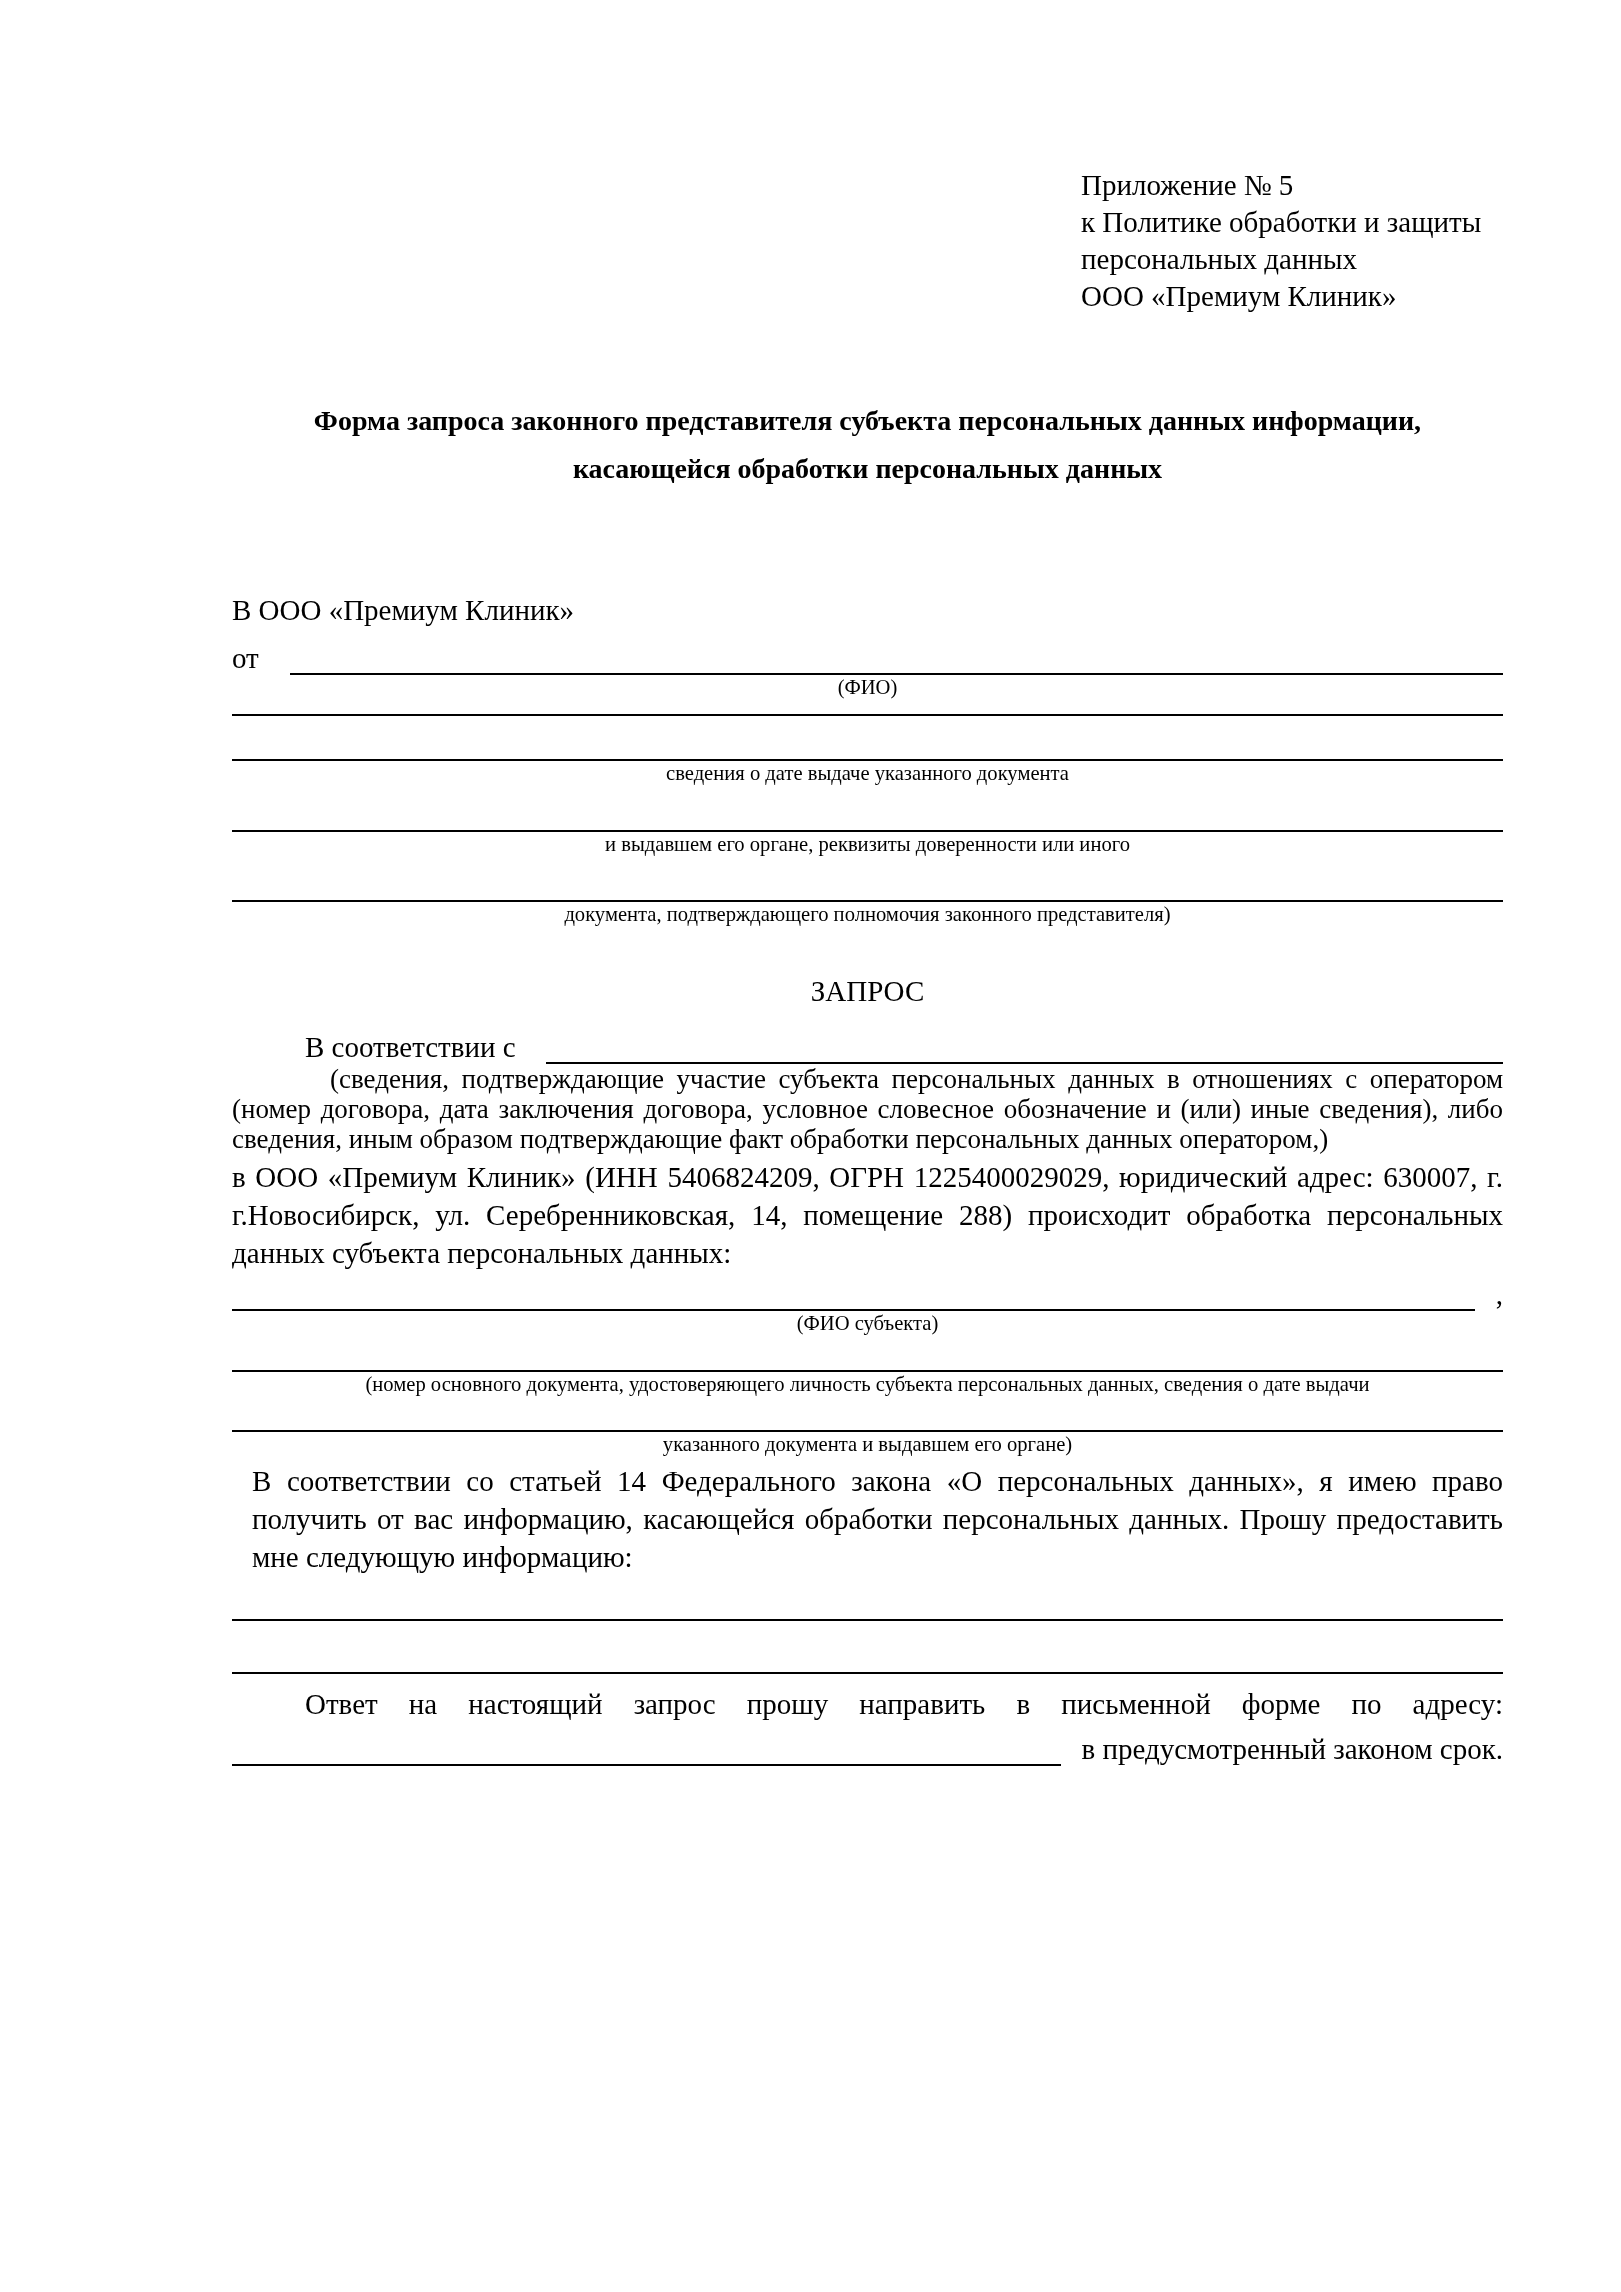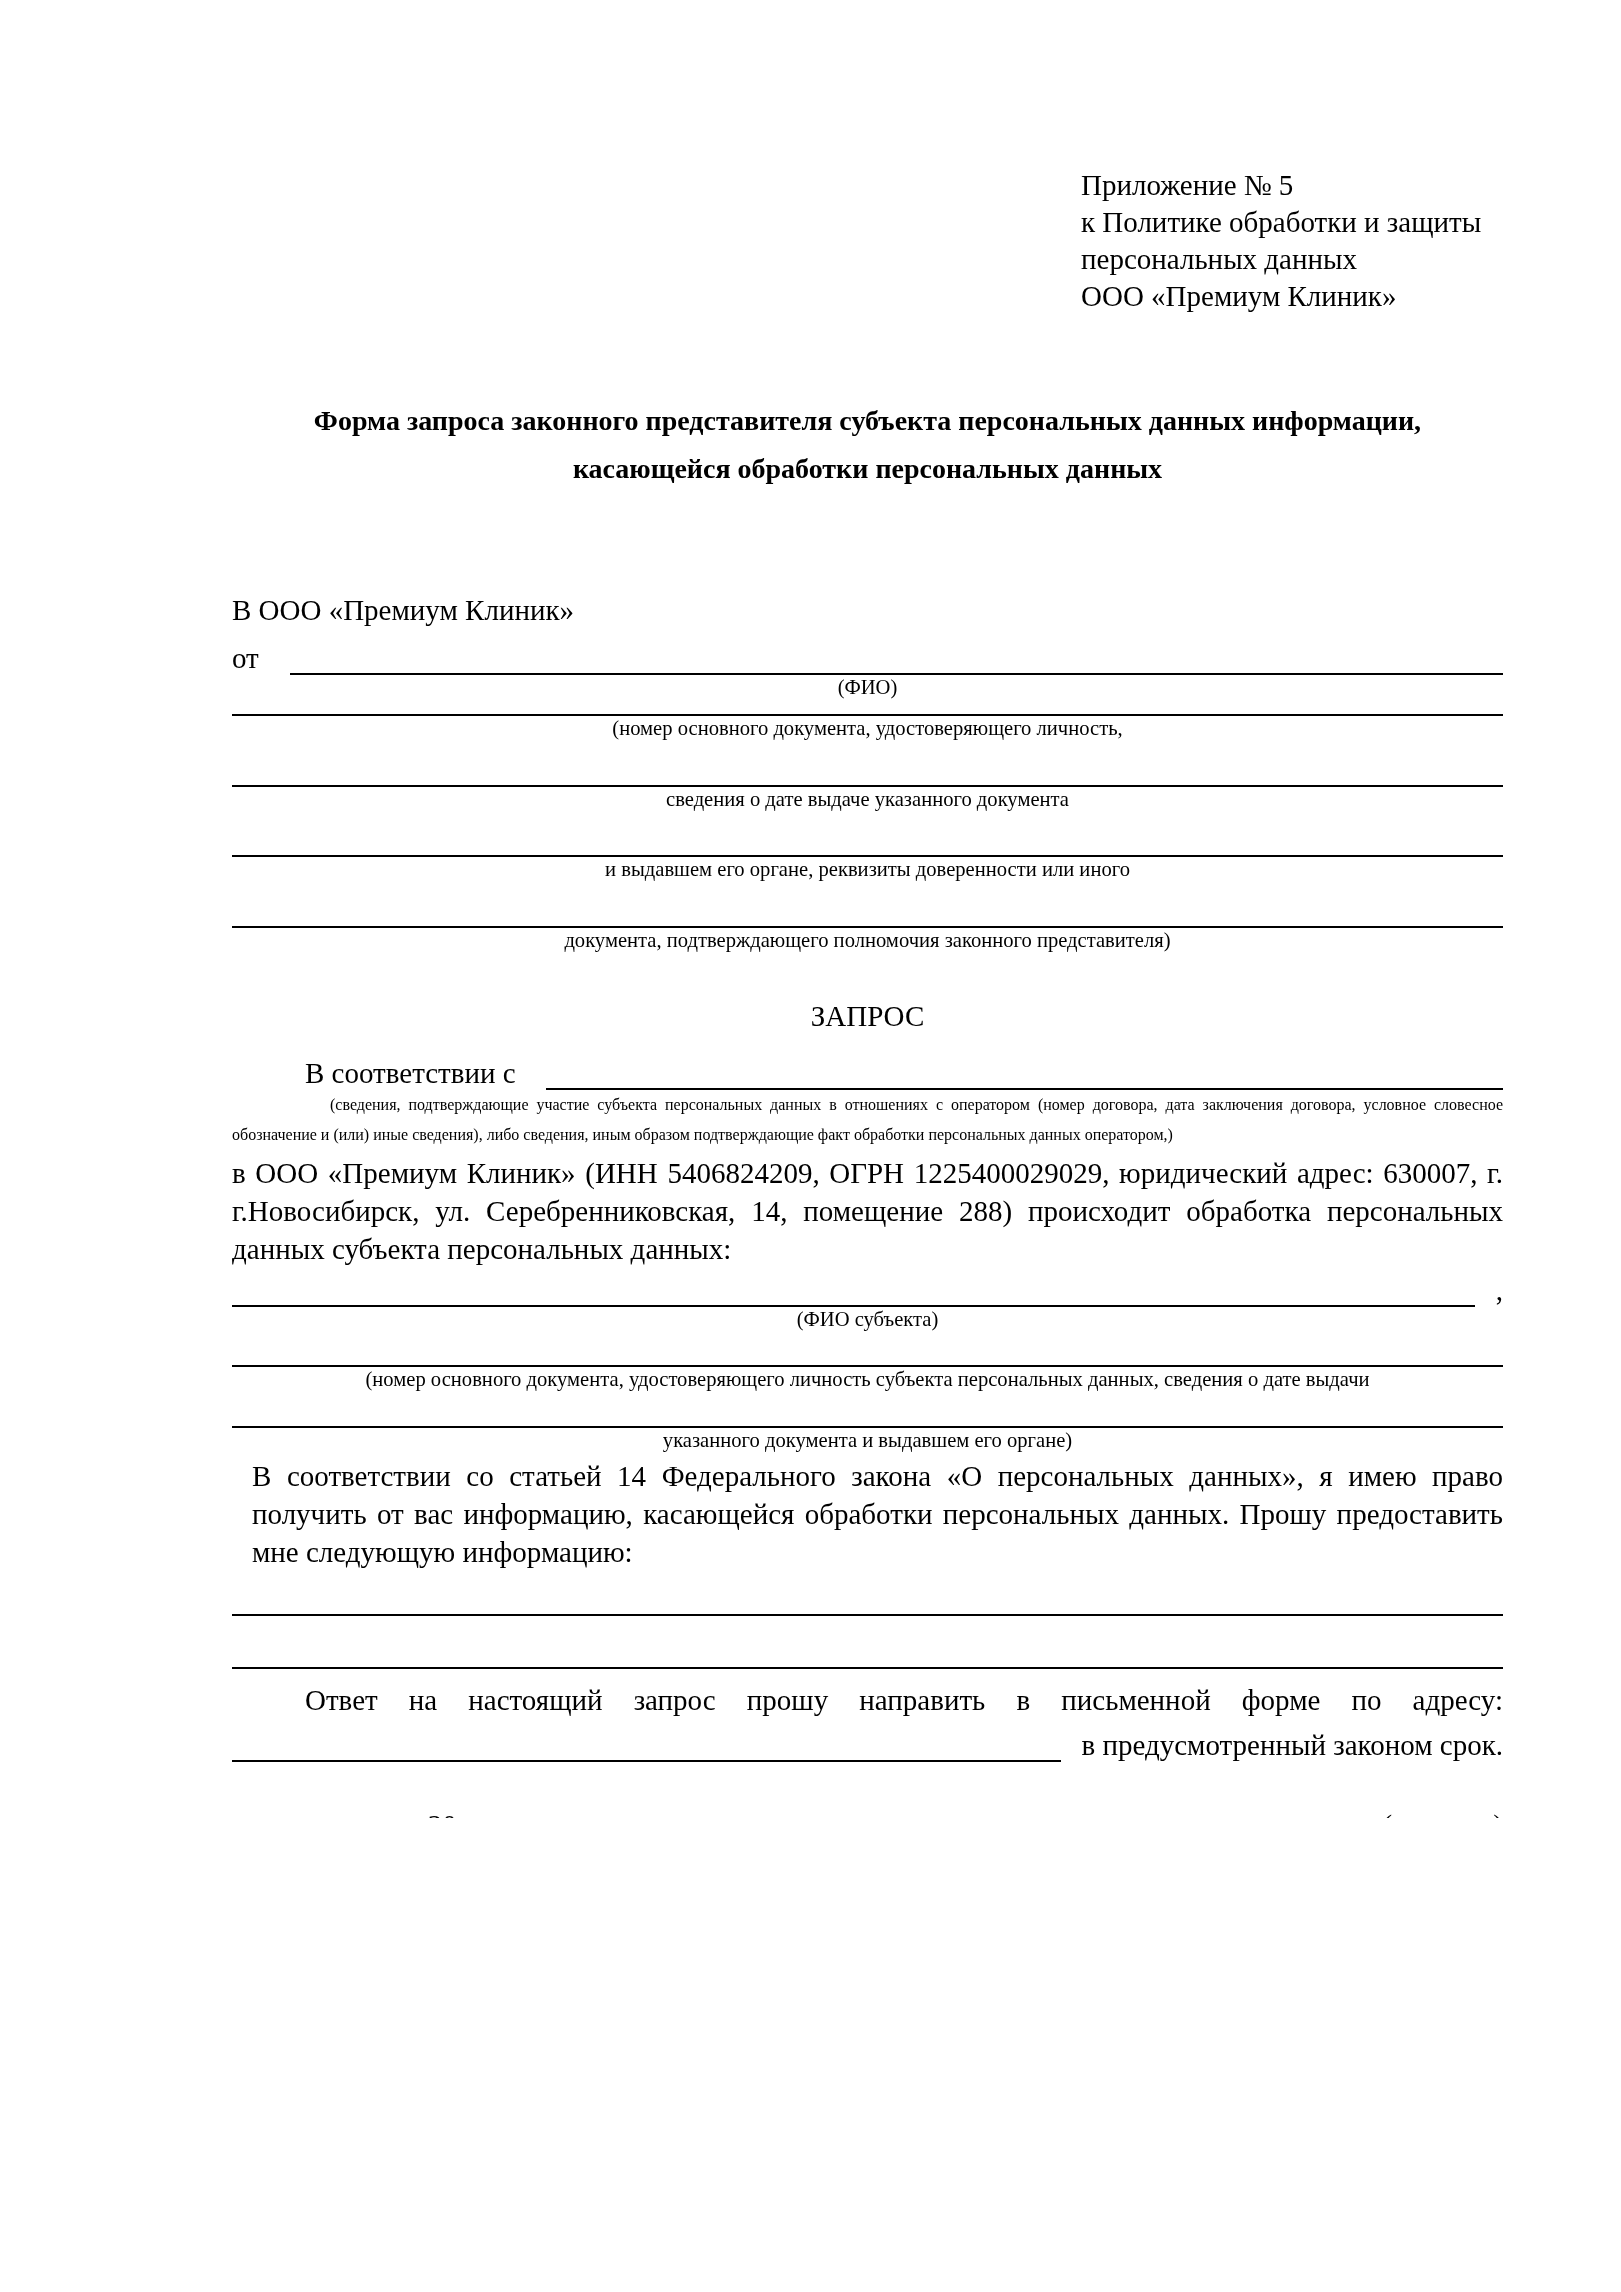--- a/index.html
+++ b/index.html
@@ -30,21 +30,21 @@
   .from-row { height: 45px; }
   .from-label { margin-right: 9.8px; }
   .fill { flex: 1 1 auto; border-bottom: 2.9px solid #000; }
   .cap { font-size: 20.6px; line-height: 25.5px; text-align: center; }
   .addr-line { border-bottom: 2.9px solid #000; height: 43px; }
   .addr-line.first { height: 13.7px; }
   .req-heading { margin-top: 45px; text-align: center; line-height: 37px; }
   .lead-row { margin-top: 11.8px; height: 43px; padding-left: 73px; }
   .lead-label { margin-right: 9.8px; white-space: nowrap; }
   .small-cap {
-    font-size: 16px;
+    font-size: 27px;
     line-height: 30px;
     text-align: justify;
     text-indent: 98px;
   }
   .par { text-align: justify; line-height: 38px; }
   .op-par { margin-top: 3.9px; }
   .subject-row { margin-top: 9.8px; height: 29px; }
   .sline { border-bottom: 2.9px solid #000; height: 33px; }
   .rights { margin-top: 3.9px; margin-left: 20px; }
   .blank-line { height: 0; border-bottom: 2.9px solid #000; }
@@ -90,21 +90,20 @@
 
   <div class="addr">
     <div class="addr-to">В ООО «Премиум Клиник»</div>
     <div class="row from-row">
       <span class="from-label">от</span>
       <span class="fill"></span>
     </div>
     <div class="cap">(ФИО)</div>
 
     <div class="addr-line first"></div>
-    <div class="cap">(номер основного документа, удостоверяющего личность,</div>
 
     <div class="addr-line"></div>
     <div class="cap">сведения о дате выдаче указанного документа</div>
 
     <div class="addr-line"></div>
     <div class="cap">и выдавшем его органе, реквизиты доверенности или иного</div>
 
     <div class="addr-line"></div>
     <div class="cap">документа, подтверждающего полномочия законного представителя)</div>
   </div>

